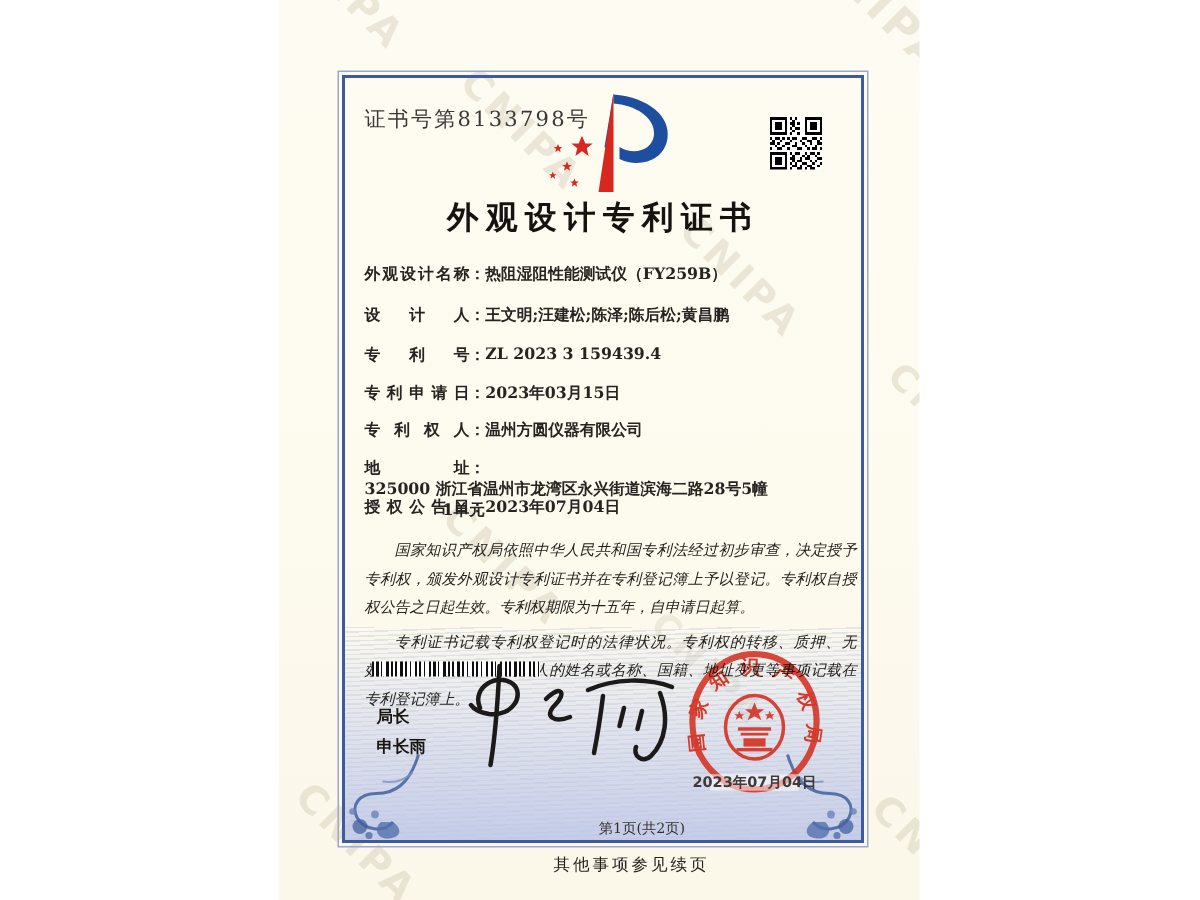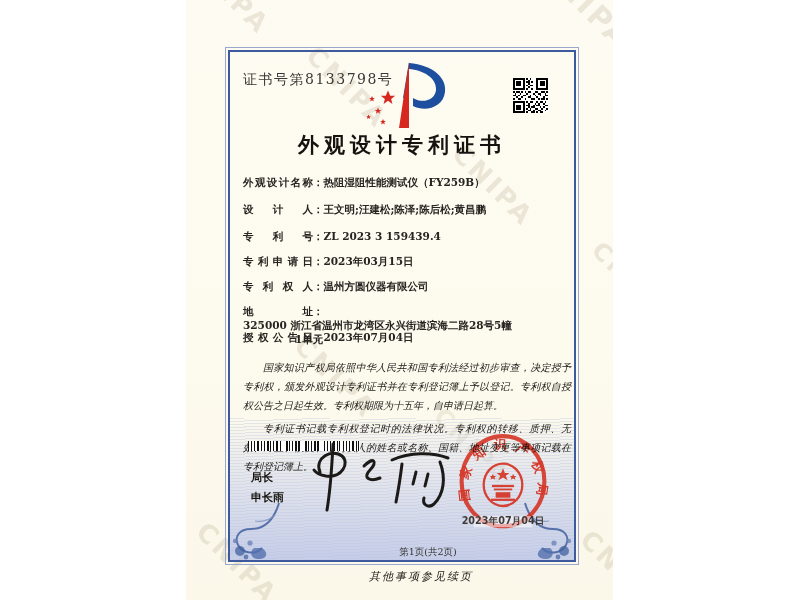--- a/index.html
+++ b/index.html
@@ -37,21 +37,21 @@
          text-align:justify;font-style:italic;color:#23211d;}
   .paras p{margin:4px 0 2px 0;text-indent:2em;}
   .barcode{position:absolute;left:62px;top:441px;width:112px;height:10px;
      background:repeating-linear-gradient(90deg,#101010 0 1.5px,#fff 1.5px 3px,#101010 3px 4.5px,#fff 4.5px 6px,#101010 6px 7px,#fff 7px 9.5px);}
   .director{position:absolute;left:65px;top:468px;font-family:"DejaVu Sans","Liberation Sans",sans-serif;
             font-weight:700;font-size:11px;color:#17150f;line-height:20px;}
   .signature{position:absolute;left:112px;top:436px;}
   .seal{position:absolute;left:271px;top:430px;opacity:0.95;mix-blend-mode:multiply;}
   .page-num{position:absolute;left:39px;top:546px;width:354px;text-align:center;font-size:9.5px;color:#33312c;padding-left:26px;}
   .cont-note{position:absolute;left:0;top:569px;width:470px;text-align:center;font-size:11px;
-             font-style:italic;letter-spacing:2px;color:#23211d;}
+             letter-spacing:2px;color:#23211d;}
 </style>
 </head>
 <body>
 
 <div class="screen">
   <div class="paper">
 
     <span class="wm" style="left:-8px;top:-22px;font-size:26px;">CNIPA</span>
     <span class="wm" style="left:342px;top:-14px;font-size:30px;">CNIPA</span>
     <span class="wm" style="left:110px;top:72px;font-size:26px;">CNIPA</span>

